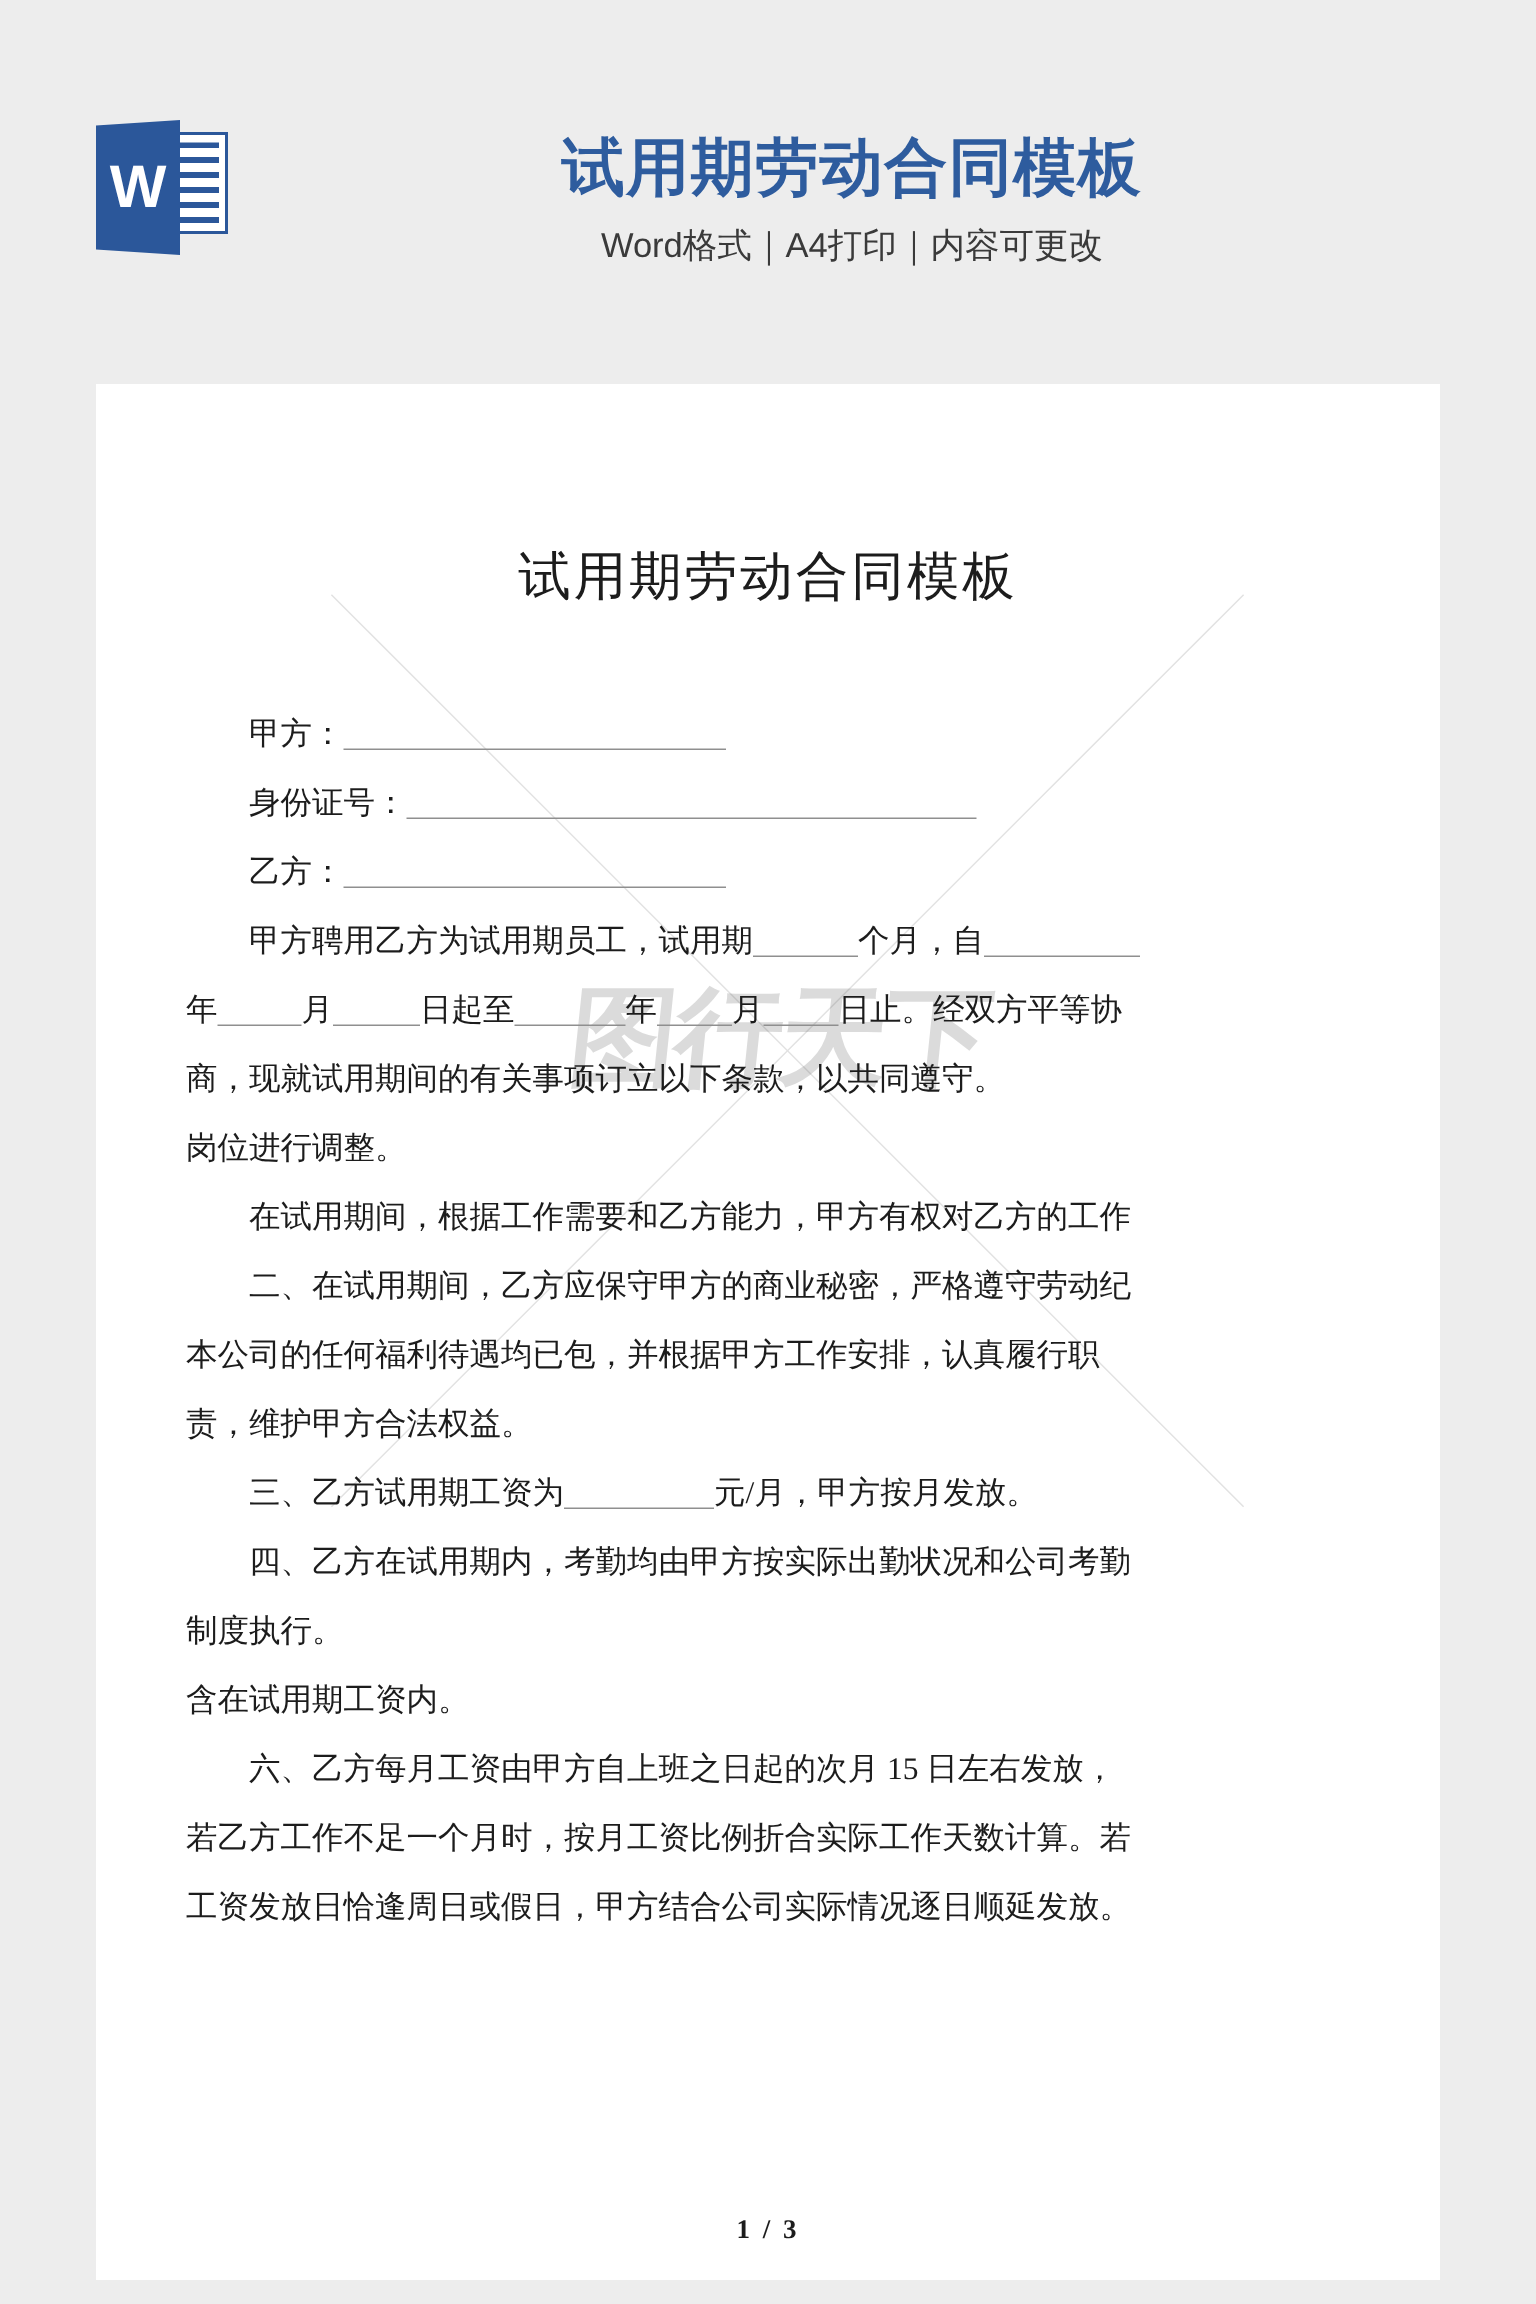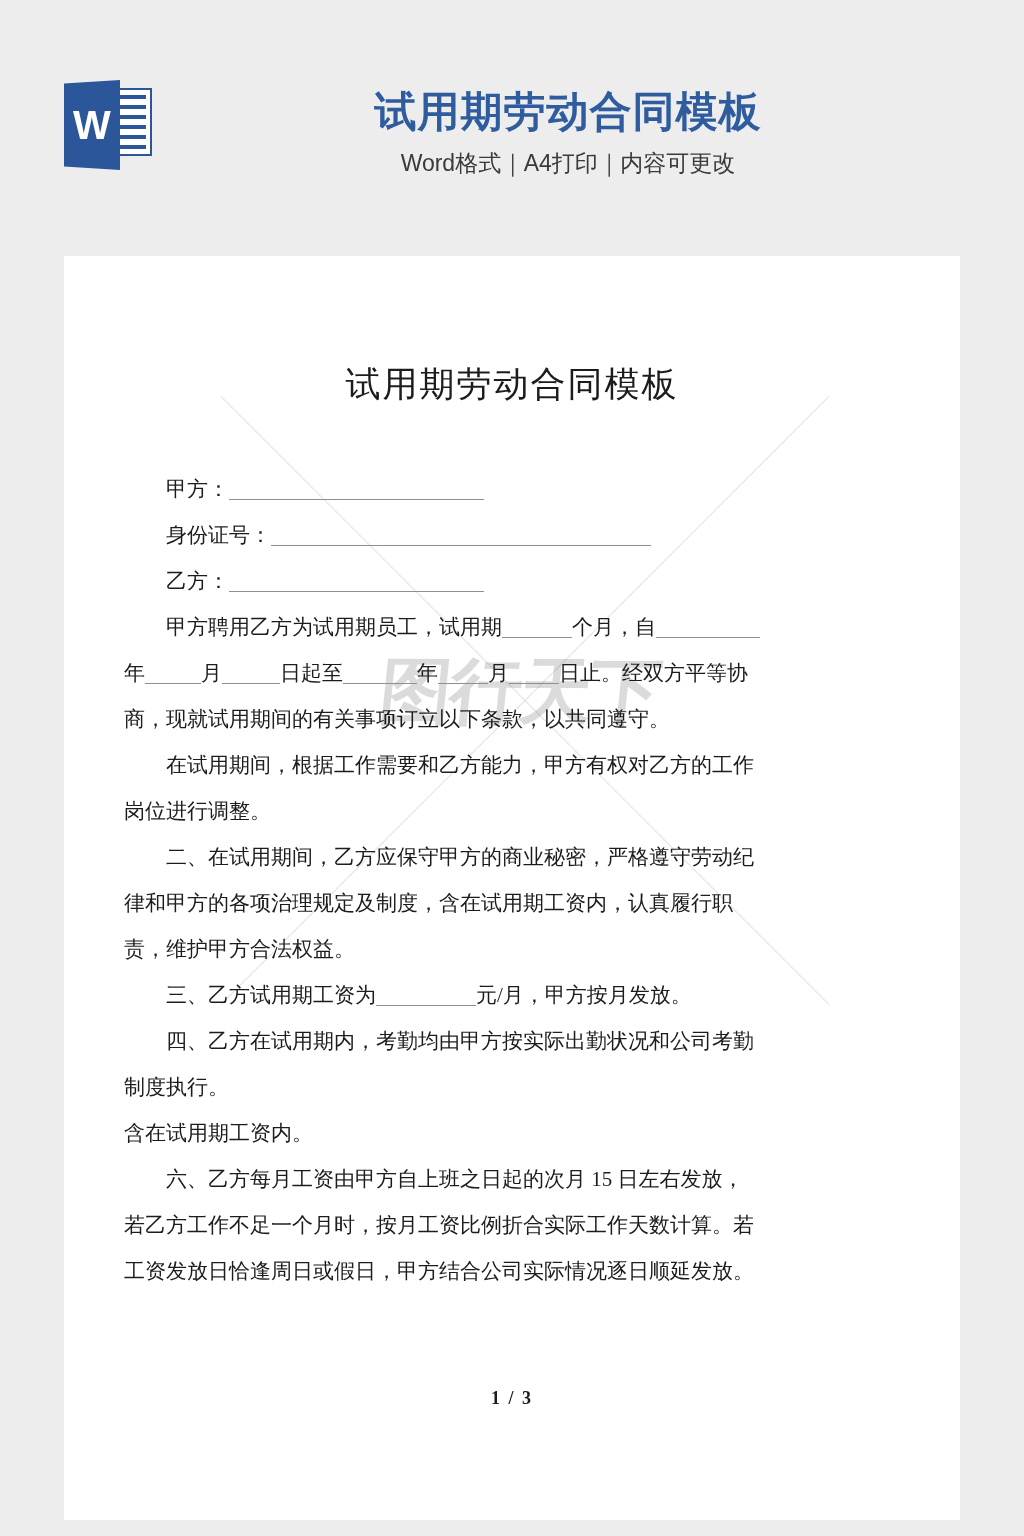--- a/index.html
+++ b/index.html
@@ -57,21 +57,21 @@
     z-index:2;
   }
   .doc-line { height:46px; line-height:46px; white-space:nowrap; }
   .doc-line.indent { padding-left:42px; }
   .seg-blank {
     display:inline-block; height:21px;
     border-bottom:1px solid #8f8f8f;
     vertical-align:-4px;
   }
   .page-number {
-    position:absolute; top:1132px; left:0; width:100%;
+    position:absolute; top:1220px; left:0; width:100%;
     text-align:center; font-size:18px; font-weight:bold; letter-spacing:2px;
   }
 
   
   .wm-layer { position:absolute; inset:0; z-index:1; pointer-events:none; }
   .wm-line {
     position:absolute; left:31px; top:444px; width:860px; height:0;
     border-top:1px solid #e2e2e2;
     transform-origin:center;
   }
@@ -112,24 +112,24 @@
     <div class="wm-text">图行天下</div>
   </div>
   <div class="doc-title">试用期劳动合同模板</div>
   <div class="doc-body">
       <div class="doc-line indent"><span class="seg-text">甲方：</span><span class="seg-blank" style="width: 255px;"></span></div>
       <div class="doc-line indent"><span class="seg-text">身份证号：</span><span class="seg-blank" style="width: 380px;"></span></div>
       <div class="doc-line indent"><span class="seg-text">乙方：</span><span class="seg-blank" style="width: 255px;"></span></div>
       <div class="doc-line indent"><span class="seg-text">甲方聘用乙方为试用期员工，试用期</span><span class="seg-blank" style="width: 70px;"></span><span class="seg-text">个月，自</span><span class="seg-blank" style="width: 104px;"></span></div>
       <div class="doc-line"><span class="seg-text">年</span><span class="seg-blank" style="width: 56px;"></span><span class="seg-text">月</span><span class="seg-blank" style="width: 58px;"></span><span class="seg-text">日起至</span><span class="seg-blank" style="width: 74px;"></span><span class="seg-text">年</span><span class="seg-blank" style="width: 50px;"></span><span class="seg-text">月</span><span class="seg-blank" style="width: 50px;"></span><span class="seg-text">日止。经双方平等协</span></div>
       <div class="doc-line"><span class="seg-text">商，现就试用期间的有关事项订立以下条款，以共同遵守。</span></div>
+      <div class="doc-line"><span class="seg-text">岗位进行调整。</span></div>
       <div class="doc-line indent"><span class="seg-text">在试用期间，根据工作需要和乙方能力，甲方有权对乙方的工作</span></div>
-      <div class="doc-line"><span class="seg-text">岗位进行调整。</span></div>
       <div class="doc-line indent"><span class="seg-text">二、在试用期间，乙方应保守甲方的商业秘密，严格遵守劳动纪</span></div>
-      <div class="doc-line"><span class="seg-text">律和甲方的各项治理规定及制度，含在试用期工资内，认真履行职</span></div>
+      <div class="doc-line"><span class="seg-text">本公司的任何福利待遇均已包，并根据甲方工作安排，认真履行职</span></div>
       <div class="doc-line"><span class="seg-text">责，维护甲方合法权益。</span></div>
       <div class="doc-line indent"><span class="seg-text">三、乙方试用期工资为</span><span class="seg-blank" style="width: 100px;"></span><span class="seg-text">元/月，甲方按月发放。</span></div>
       <div class="doc-line indent"><span class="seg-text">四、乙方在试用期内，考勤均由甲方按实际出勤状况和公司考勤</span></div>
       <div class="doc-line"><span class="seg-text">制度执行。</span></div>
       <div class="doc-line"><span class="seg-text">含在试用期工资内。</span></div>
       <div class="doc-line indent"><span class="seg-text">六、乙方每月工资由甲方自上班之日起的次月 15 日左右发放，</span></div>
       <div class="doc-line"><span class="seg-text">若乙方工作不足一个月时，按月工资比例折合实际工作天数计算。若</span></div>
       <div class="doc-line"><span class="seg-text">工资发放日恰逢周日或假日，甲方结合公司实际情况逐日顺延发放。</span></div>
     </div>
   <div class="page-number">1 / 3</div>

